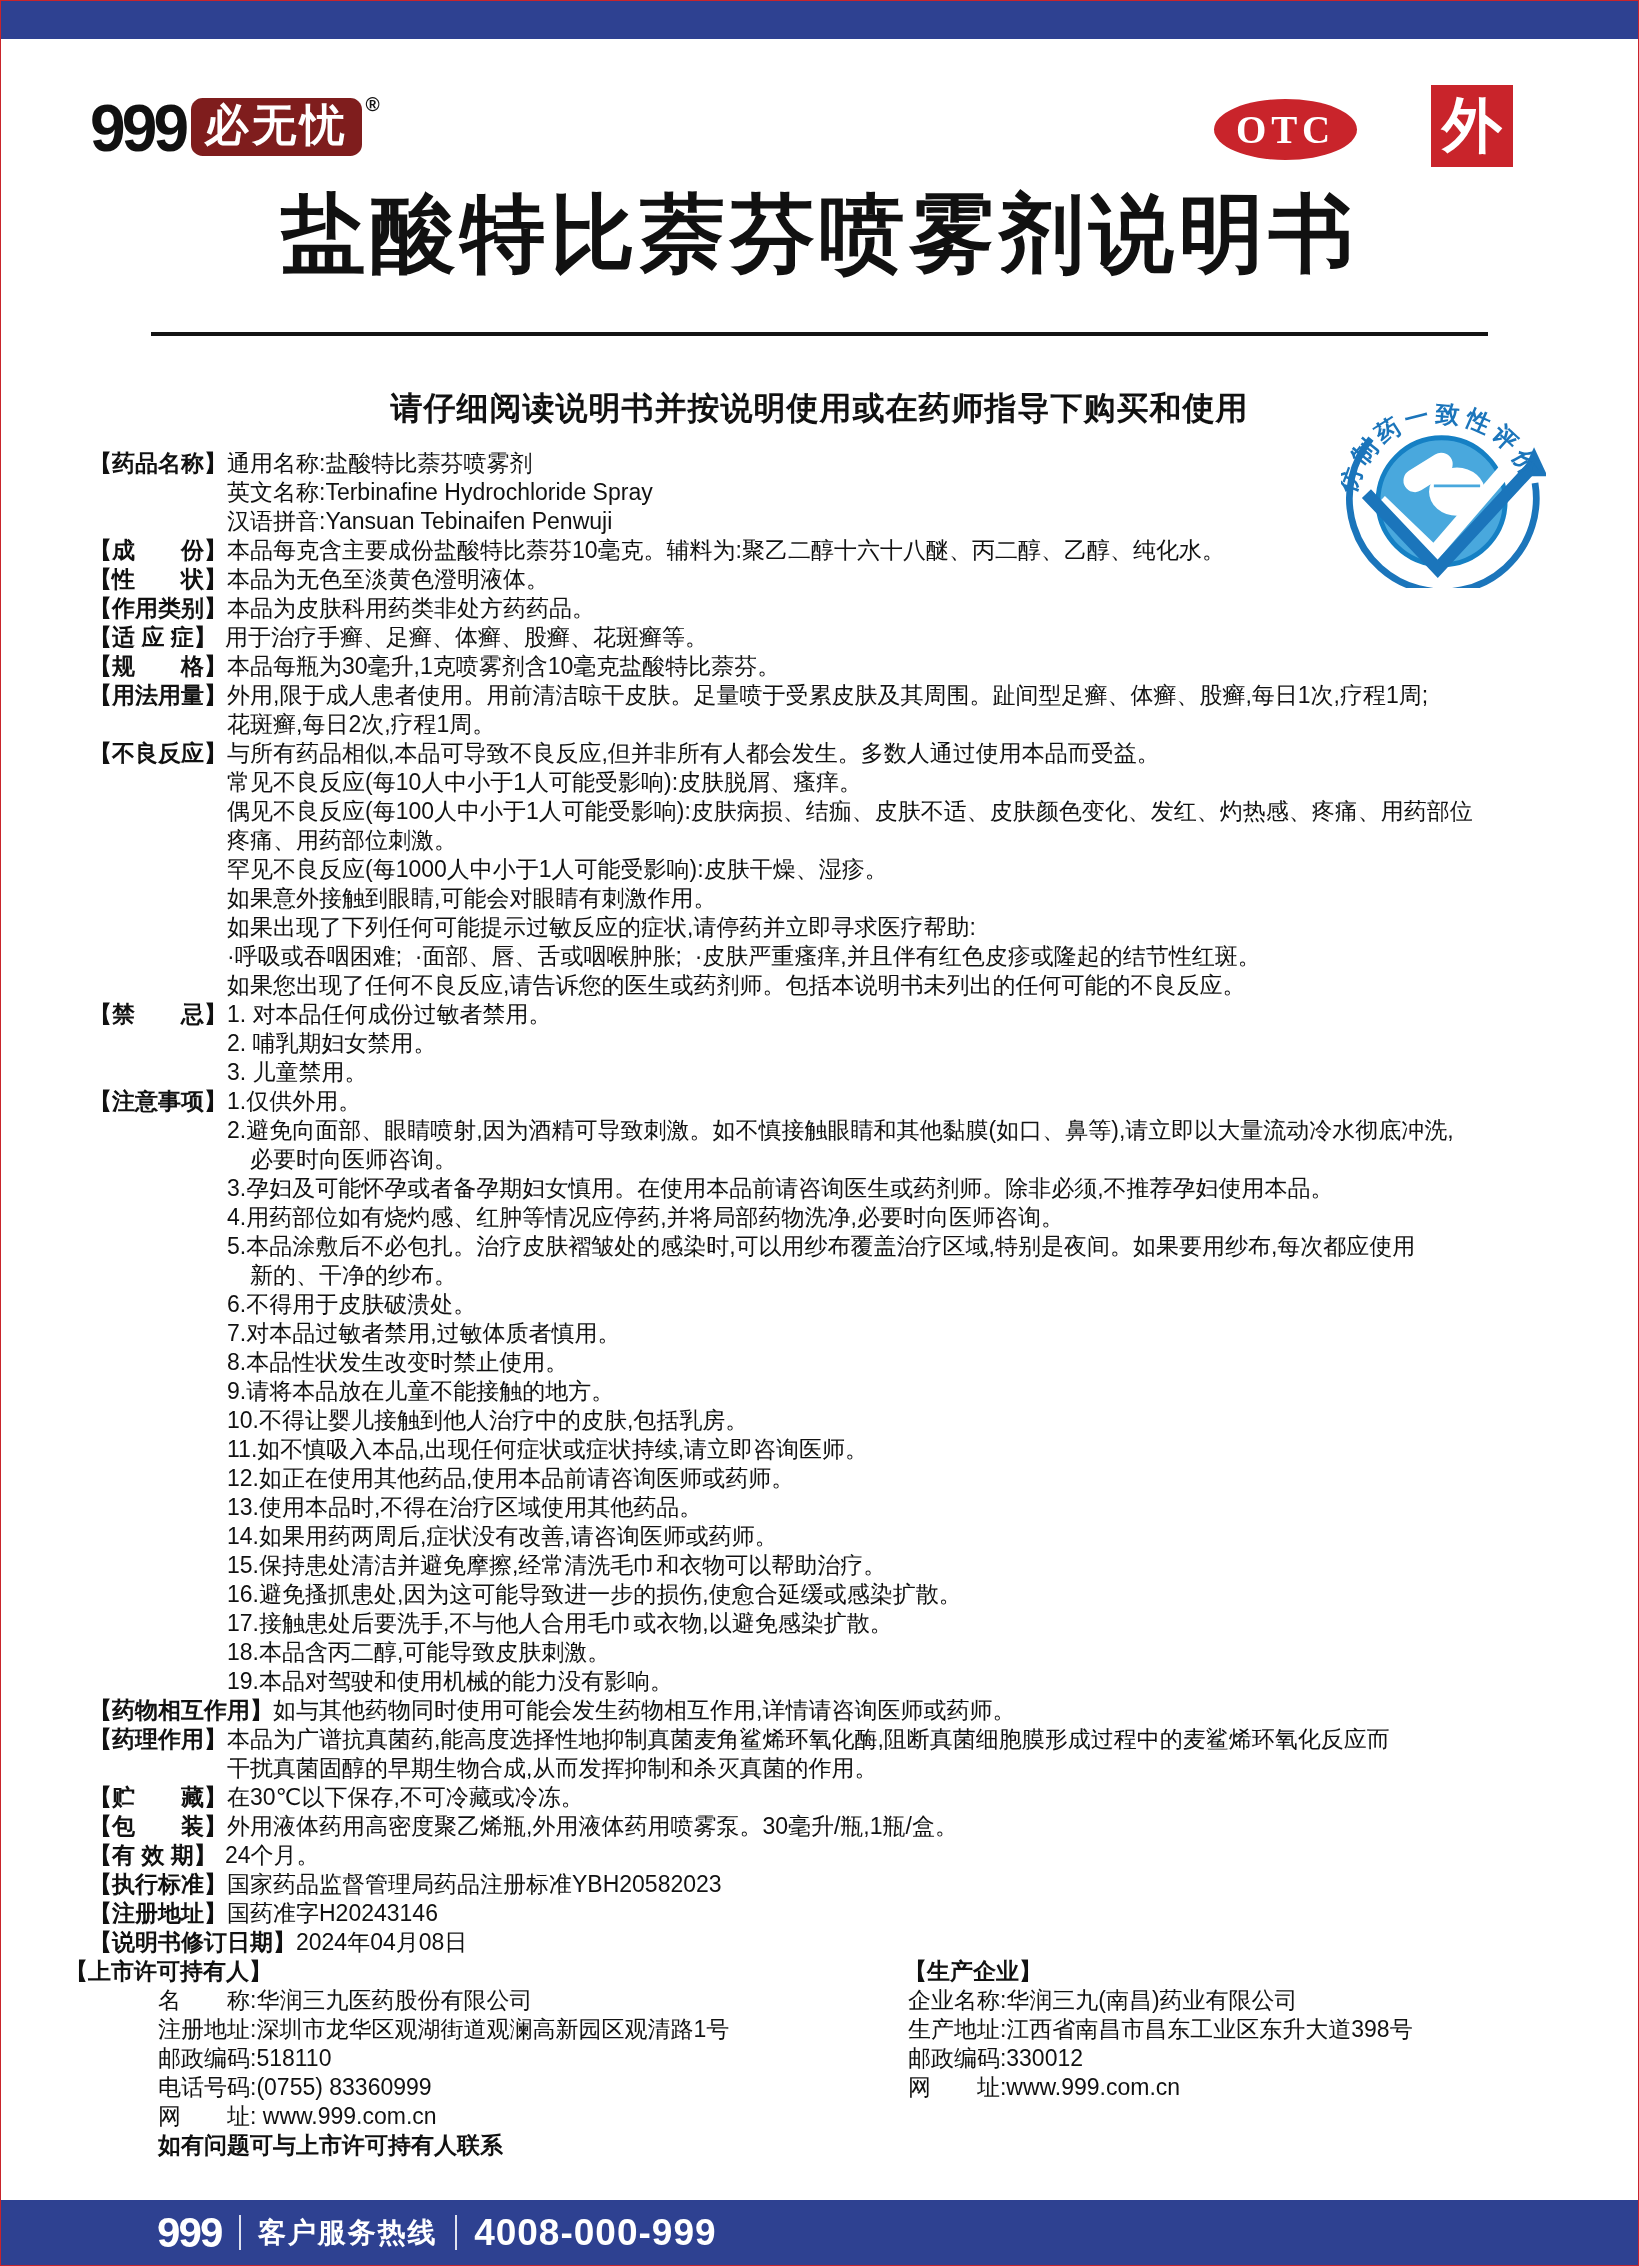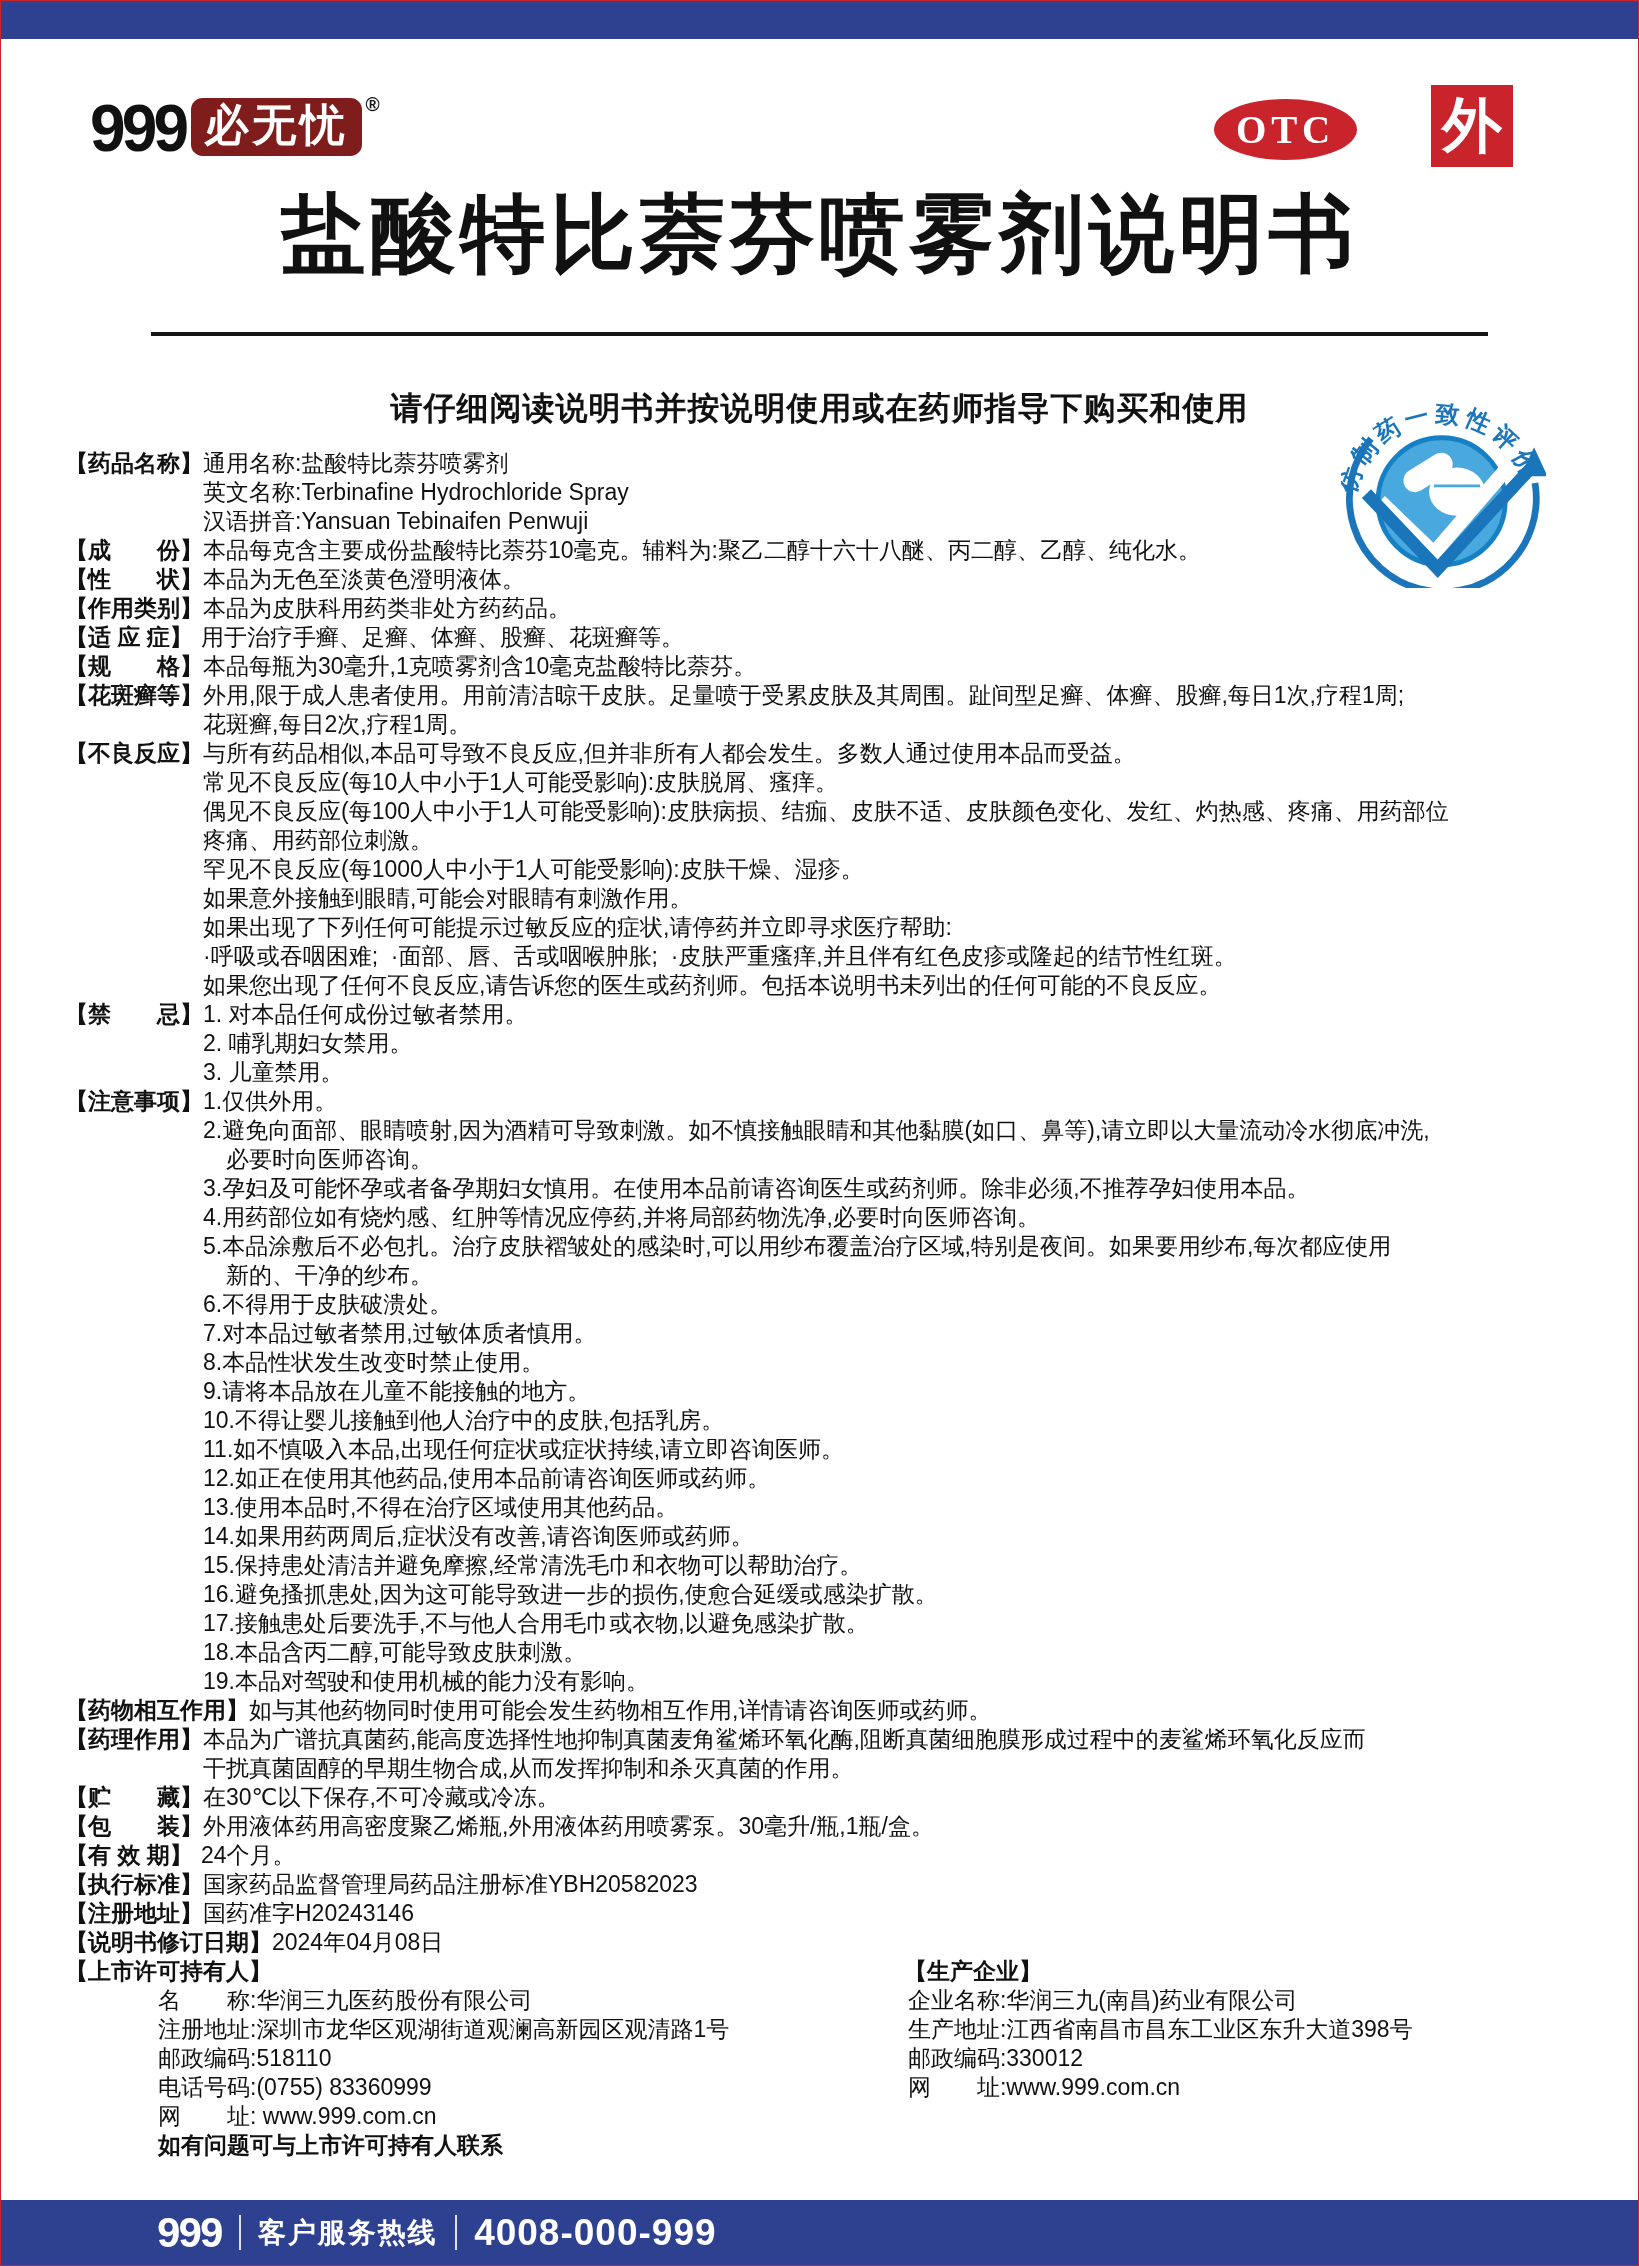--- a/index.html
+++ b/index.html
@@ -54,21 +54,21 @@
     font-size:85px;font-weight:800;letter-spacing:4.8px;line-height:1.2;
   }
   .rule{position:absolute;top:331px;left:150px;right:150px;height:3.9px;background:#141414;}
   .notice{
     position:absolute;top:386px;left:0;right:0;text-align:center;
     font-size:32px;font-weight:800;letter-spacing:1px;
   }
   .stamp{position:absolute;left:1340px;top:377px;}
 
   .body{position:absolute;top:448px;left:64px;right:35px;font-size:23px;line-height:29px;}
-  .sec-row{display:flex;align-items:flex-start;}
+  .sec-row{display:flex;align-items:flex-start;margin-left:24px;}
   .sec-label{
     font-weight:800;white-space:pre;flex:0 0 auto;min-width:136px;letter-spacing:0;
   }
   .sec-content{flex:1 1 auto;min-width:0;}
   .sec-line{white-space:pre;}
 
   .cols{display:flex;margin-top:0;}
   .col.holder{flex:0 0 839px;}
   .col.manu{flex:1 1 auto;}
   .col-label{font-weight:800;white-space:pre;}
@@ -161,21 +161,21 @@
   </div>
 
   <div class="sec-row">
     <span class="sec-label">【规　　格】</span>
     <div class="sec-content">
             <div class="sec-line">本品每瓶为30毫升,1克喷雾剂含10毫克盐酸特比萘芬。</div>
           </div>
   </div>
 
   <div class="sec-row">
-    <span class="sec-label">【花斑癣等】</span>
+    <span class="sec-label">【用法用量】</span>
     <div class="sec-content">
             <div class="sec-line">外用,限于成人患者使用。用前清洁晾干皮肤。足量喷于受累皮肤及其周围。趾间型足癣、体癣、股癣,每日1次,疗程1周;</div>
             <div class="sec-line">花斑癣,每日2次,疗程1周。</div>
           </div>
   </div>
 
   <div class="sec-row">
     <span class="sec-label">【不良反应】</span>
     <div class="sec-content">
             <div class="sec-line">与所有药品相似,本品可导致不良反应,但并非所有人都会发生。多数人通过使用本品而受益。</div>

